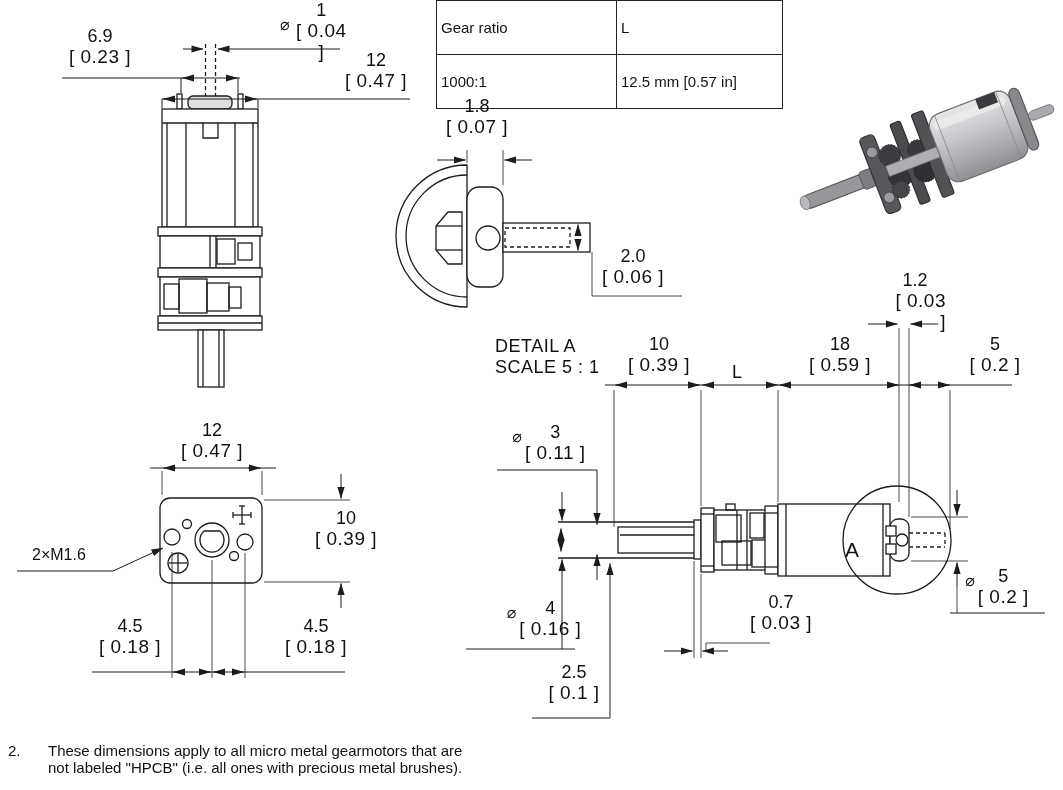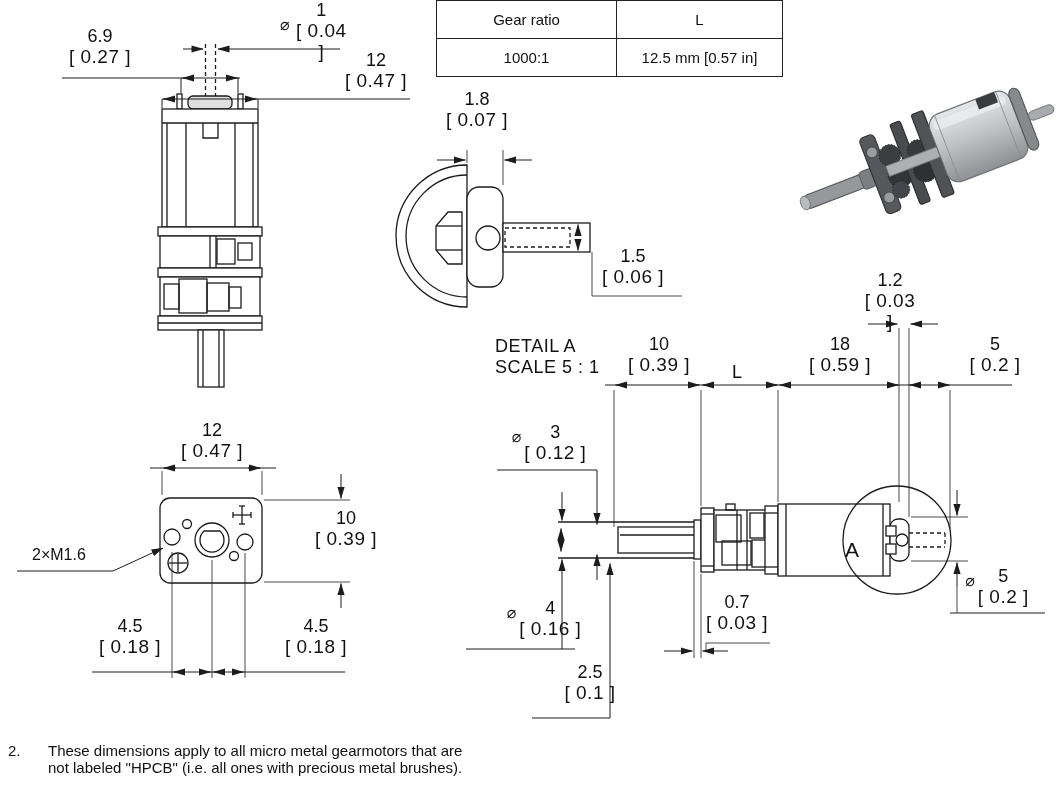--- a/index.html
+++ b/index.html
@@ -16,21 +16,21 @@
        text-align:center;line-height:1.12;}
   .dim .stack{display:flex;flex-direction:column;align-items:center;}
   .dim .mm{font-size:18px;}
   .dim .in{font-size:19px;letter-spacing:0.5px;}
   .dim .dia{font-size:16px;margin-right:3px;transform:translateY(-6px);}
   .plain{position:absolute;font-size:18px;}
   .detail-title{position:absolute;font-size:18px;line-height:1.18;letter-spacing:0.5px;}
   .callout{position:absolute;font-size:16px;}
   .dtable{position:absolute;left:436px;top:0;width:347px;border-collapse:collapse;
           font-size:15px;}
-  .dtable td{border:1.4px solid #222;text-align:center;padding:8px 4px;height:21px;}
+  .dtable td{border:1.4px solid #222;padding:16px 4px;height:21px;}
   .note{position:absolute;left:8px;top:742px;display:flex;font-size:15px;line-height:1.15;}
   .note .num{width:40px;flex:none;}
   .note .txt{width:420px;}
   .label-a{position:absolute;font-size:21px;}
 </style>
 </head>
 <body>
 
 <div class="canvas">
 
@@ -276,39 +276,39 @@
 <div class="dim" style="left:280px;top:0px;width:70px;">
   <span class="dia">⌀</span>
   <span class="stack">
         <span class="mm">1</span>
         <span class="in">[ 0.04 ]</span>
       </span>
 </div>
 <div class="dim" style="left:66px;top:26px;width:68px;">
   <span class="stack">
         <span class="mm">6.9</span>
-        <span class="in">[ 0.27 ]</span>
+        <span class="in">[ 0.23 ]</span>
       </span>
 </div>
 <div class="dim" style="left:342px;top:50px;width:68px;">
   <span class="stack">
         <span class="mm">12</span>
         <span class="in">[ 0.47 ]</span>
       </span>
 </div>
 
-<div class="dim" style="left:440px;top:89px;width:74px;">
+<div class="dim" style="left:440px;top:96px;width:74px;">
   <span class="stack">
         <span class="mm">1.8</span>
         <span class="in">[ 0.07 ]</span>
       </span>
 </div>
 <div class="dim" style="left:598px;top:246px;width:70px;">
   <span class="stack">
-        <span class="mm">1.5</span>
+        <span class="mm">2.0</span>
         <span class="in">[ 0.06 ]</span>
       </span>
 </div>
 <div class="detail-title" style="left:447px;top:336px;margin-left:48px;">
   <div>DETAIL A</div>
   <div>SCALE 5 : 1</div>
 </div>
 
 <div class="dim" style="left:178px;top:420px;width:68px;">
   <span class="stack">
@@ -342,53 +342,53 @@
         <span class="in">[ 0.39 ]</span>
       </span>
 </div>
 <div class="plain" style="left:726px;top:362px;width:22px;text-align:center;">L</div>
 <div class="dim" style="left:806px;top:334px;width:68px;">
   <span class="stack">
         <span class="mm">18</span>
         <span class="in">[ 0.59 ]</span>
       </span>
 </div>
-<div class="dim" style="left:859px;top:270px;width:62px;">
+<div class="dim" style="left:884px;top:270px;width:62px;text-align:right;">
   <span class="stack">
         <span class="mm">1.2</span>
         <span class="in">[ 0.03 ]</span>
       </span>
 </div>
 <div class="dim" style="left:966px;top:334px;width:58px;">
   <span class="stack">
         <span class="mm">5</span>
         <span class="in">[ 0.2 ]</span>
       </span>
 </div>
 <div class="dim" style="left:508px;top:422px;width:82px;">
   <span class="dia">⌀</span>
   <span class="stack">
         <span class="mm">3</span>
-        <span class="in">[ 0.12 ]</span>
+        <span class="in">[ 0.11 ]</span>
       </span>
 </div>
 <div class="dim" style="left:502px;top:598px;width:84px;">
   <span class="dia">⌀</span>
   <span class="stack">
         <span class="mm">4</span>
         <span class="in">[ 0.16 ]</span>
       </span>
 </div>
-<div class="dim" style="left:702px;top:592px;width:70px;">
+<div class="dim" style="left:702px;top:592px;width:70px;padding-left:44px;">
   <span class="stack">
         <span class="mm">0.7</span>
         <span class="in">[ 0.03 ]</span>
       </span>
 </div>
-<div class="dim" style="left:542px;top:662px;width:64px;margin-left:16px;">
+<div class="dim" style="left:542px;top:662px;width:64px;">
   <span class="stack">
         <span class="mm">2.5</span>
         <span class="in">[ 0.1 ]</span>
       </span>
 </div>
 <div class="dim" style="left:952px;top:566px;width:90px;">
   <span class="dia">⌀</span>
   <span class="stack">
         <span class="mm">5</span>
         <span class="in">[ 0.2 ]</span>

